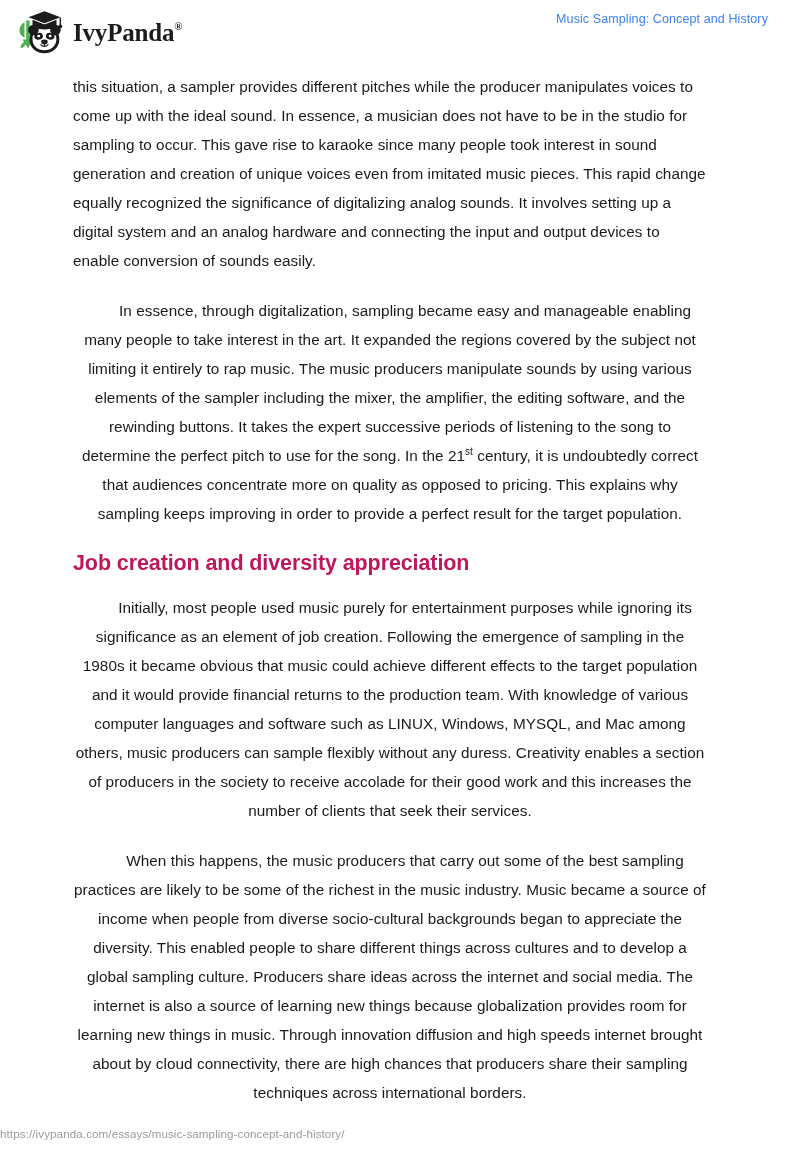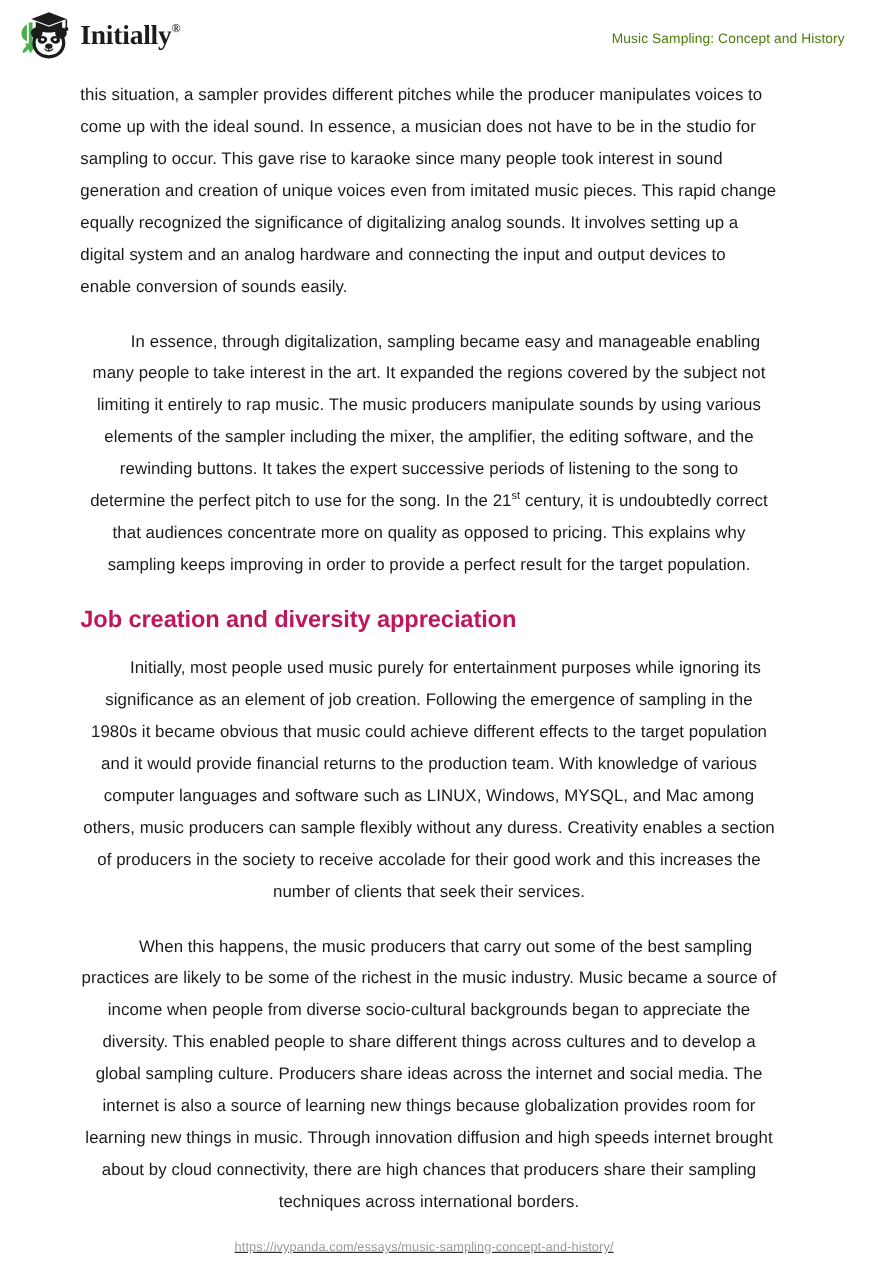--- a/index.html
+++ b/index.html
@@ -50,23 +50,23 @@
   .brand-wordmark .reg {
     font-size: 11px;
     vertical-align: super;
     line-height: 0;
     position: relative;
     top: -1px;
   }
   .doc-title {
     position: absolute;
     right: 32px;
-    top: 28px;
+    top: 12px;
     font-size: 12.5px;
-    color: #4d7c0f;
+    color: #3b82f6;
     letter-spacing: 0.1px;
     white-space: nowrap;
   }
 
   
   .content {
     position: absolute;
     left: 73px;
     top: 72px;
     width: 652px;
@@ -93,23 +93,22 @@
     margin: 0 0 16px 0;
     letter-spacing: -0.1px;
   }
 
   
   .page-footer {
     position: absolute;
     left: 0;
     bottom: 18px;
     width: 800px;
-    text-align: center;
+    text-align: left;
     padding-right: 29px;
-    text-decoration: underline;
   }
   .footer-url {
     font-size: 11.6px;
     color: #9a9a9a;
     letter-spacing: 0.1px;
     text-decoration: none;
     white-space: nowrap;
   }
 </style>
 </head>
@@ -145,21 +144,21 @@
           <ellipse cx="30.4" cy="34.0" rx="3.3" ry="2.4"></ellipse>
 
           <path d="M30.4 36.2 L30.4 38.4 M30.4 38.4 C28.6 38.4 27.4 37.6 26.8 36.6 M30.4 38.4 C32.2 38.4 33.4 37.6 34.0 36.6" stroke="#1c1c1c" stroke-width="1.1" fill="none" stroke-linecap="round"></path>
         </g>
         <g fill="#ffffff">
           <ellipse cx="24.7" cy="28.0" rx="1.5" ry="1.3"></ellipse>
           <ellipse cx="36.1" cy="28.0" rx="1.5" ry="1.3"></ellipse>
         </g>
       </svg>
     </span>
-    <span class="brand-wordmark"><span>Initially</span><span class="reg">®</span></span>
+    <span class="brand-wordmark"><span>IvyPanda</span><span class="reg">®</span></span>
   </div>
 
   <div class="doc-title">Music Sampling: Concept and History</div>
 </div>
 
 <div class="content">
 
   <p class="para">this situation, a sampler provides different pitches while the producer manipulates voices to come up with the ideal sound. In essence, a musician does not have to be in the studio for sampling to occur. This gave rise to karaoke since many people took interest in sound generation and creation of unique voices even from imitated music pieces. This rapid change equally recognized the significance of digitalizing analog sounds. It involves setting up a digital system and an analog hardware and connecting the input and output devices to enable conversion of sounds easily.</p>
 
   <p class="para indent"><span>In essence, through digitalization, sampling became easy and manageable enabling many people to take interest in the art. It expanded the regions covered by the subject not limiting it entirely to rap music. The music producers manipulate sounds by using various elements of the sampler including the mixer, the amplifier, the editing software, and the rewinding buttons. It takes the expert successive periods of listening to the song to determine the perfect pitch to use for the song. In the 21</span><sup>st</sup><span> century, it is undoubtedly correct that audiences concentrate more on quality as opposed to pricing. This explains why sampling keeps improving in order to provide a perfect result for the target population.</span></p>

